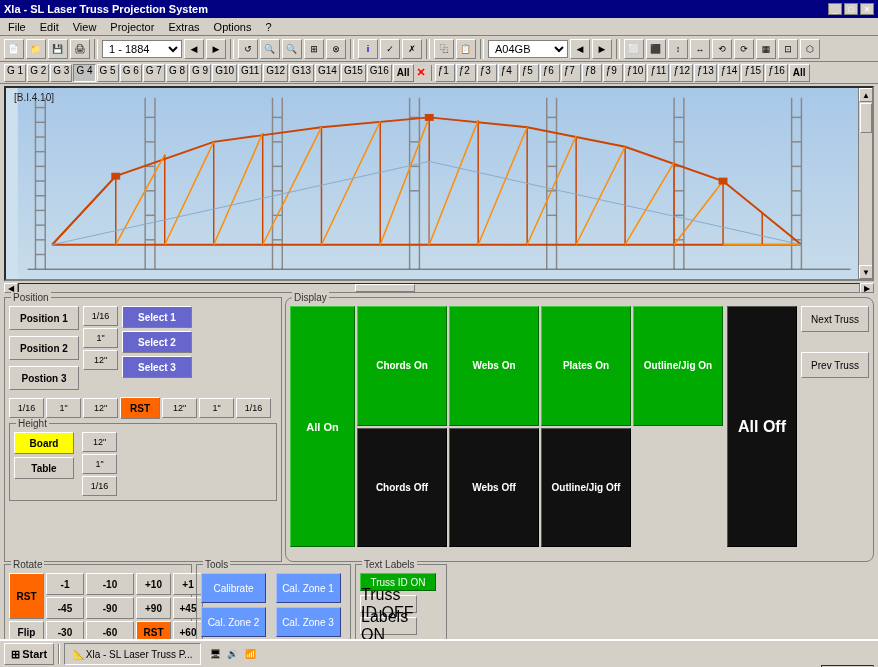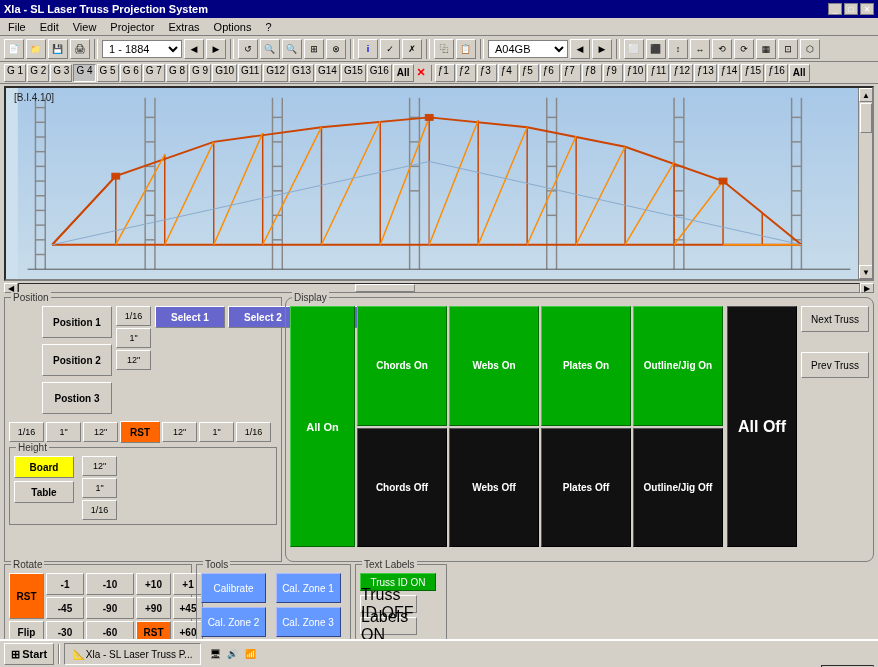--- a/index.html
+++ b/index.html
@@ -29,21 +29,21 @@
     .g-btn.active { border-color: #808080 #ffffff #ffffff #808080; background: #c0c0c0; }
     .g-sep { width: 1px; height: 16px; background: #808080; margin: 0 2px; }
     .all-x { color: red; font-weight: bold; cursor: pointer; padding: 0 2px; }
     .scroll-track { flex: 1; height: 10px; background: #d4d0c8; border: 1px inset #808080; position: relative; }
     .scroll-thumb { width: 60px; height: 8px; background: #d4d0c8; border: 1px solid; border-color: #ffffff #808080 #808080 #ffffff; position: absolute; left: 40%; top: 0; }
     .scroll-arrow { width: 14px; height: 10px; background: #d4d0c8; border: 1px solid; border-color: #ffffff #808080 #808080 #ffffff; display: flex; align-items: center; justify-content: center; font-size: 8px; cursor: pointer; }
     
     
     .ctrl-btn { border: 1px solid; border-color: #ffffff #808080 #808080 #ffffff; cursor: pointer; display: flex; align-items: center; justify-content: center; font-size: 10px; font-weight: bold; }
     
-    .pos-btn { background: #d4d0c8; color: black; width: 70px; height: 32px; margin-bottom: 3px; margin-left: 33px; }
+    .pos-btn { background: #d4d0c8; color: black; width: 70px; height: 24px; margin-bottom: 3px; }
     
     
     .orange-btn { background: #ff8c00; color: black; }
     
     
     .rst-btn { background: #ff6600; color: black; font-weight: bold; }
     .frac-btn { width: 35px; height: 20px; background: #d4d0c8; font-size: 9px; border: 1px solid; border-color: #ffffff #808080 #808080 #ffffff; display: flex; align-items: center; justify-content: center; cursor: pointer; }
     
     
     .sel-btn { width: 70px; height: 22px; background: #6666cc; color: white; }
@@ -340,21 +340,21 @@
         <div class="ctrl-btn pos-btn">Position 2</div>
         <div class="ctrl-btn pos-btn">Postion 3</div>
       </div>
 
       <div style="display:flex;flex-direction:column;gap:2px;align-items:center;">
         <div class="frac-btn orange-btn">1/16</div>
         <div class="frac-btn orange-btn">1"</div>
         <div class="frac-btn orange-btn">12"</div>
       </div>
 
-      <div style="display:flex;flex-direction:row;gap:3px;">
+      <div style="display:flex;flex-direction:column;gap:3px;">
         <div class="ctrl-btn sel-btn">Select 1</div>
         <div class="ctrl-btn sel-btn">Select 2</div>
         <div class="ctrl-btn sel-btn">Select 3</div>
       </div>
     </div>
 
     <div style="display:flex;gap:2px;align-items:center;margin-bottom:4px;">
       <div class="frac-btn orange-btn" style="width:35px;">1/16</div>
       <div class="frac-btn orange-btn" style="width:35px;">1"</div>
       <div class="frac-btn orange-btn" style="width:35px;">12"</div>
@@ -386,21 +386,20 @@
 
         <div class="all-on" style="grid-row:1/3;font-size:11px;font-weight:bold;">All On</div>
 
         <div class="ctrl-btn green-btn" style="display:flex;align-items:center;justify-content:center;">Chords On</div>
         <div class="ctrl-btn green-btn" style="display:flex;align-items:center;justify-content:center;">Webs On</div>
         <div class="ctrl-btn green-btn" style="display:flex;align-items:center;justify-content:center;">Plates On</div>
         <div class="ctrl-btn green-btn" style="display:flex;align-items:center;justify-content:center;">Outline/Jig On</div>
 
         <div class="ctrl-btn black-btn" style="display:flex;align-items:center;justify-content:center;">Chords Off</div>
         <div class="ctrl-btn black-btn" style="display:flex;align-items:center;justify-content:center;">Webs Off</div>
-        <div class="ctrl-btn black-btn" style="display:flex;align-items:center;justify-content:center;">Plates Off</div>
         <div class="ctrl-btn black-btn" style="display:flex;align-items:center;justify-content:center;">Outline/Jig Off</div>
       </div>
 
       <div style="display:flex;flex-direction:column;gap:2px;width:70px;">
         <div class="ctrl-btn black-btn" style="flex:1;display:flex;align-items:center;justify-content:center;font-size:16px;font-weight:bold;">All Off</div>
       </div>
 
       <div style="display:flex;flex-direction:column;gap:2px;">
         <div class="next-prev-btn">Next Truss</div>
         <div style="height:16px;"></div>

